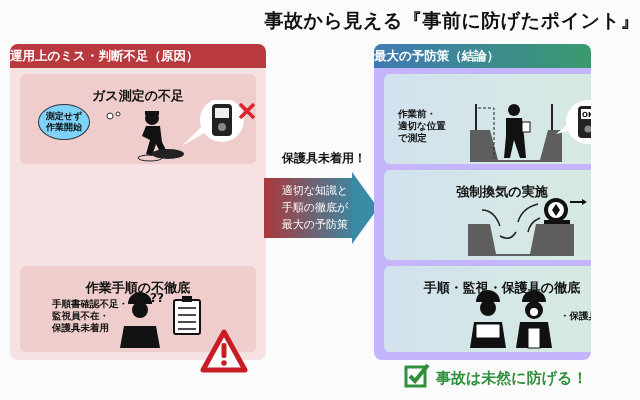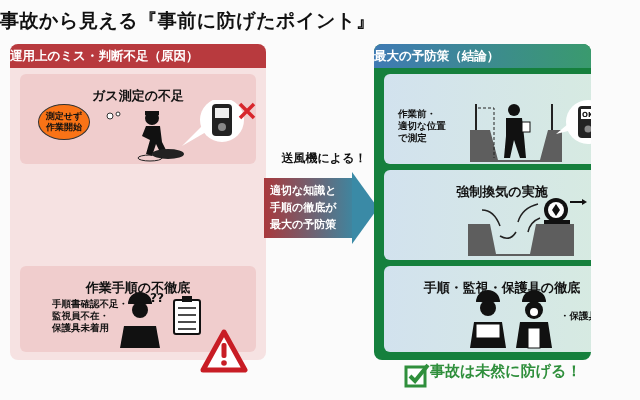--- a/index.html
+++ b/index.html
@@ -1,38 +1,38 @@
 <!DOCTYPE html>
 <html><head>
 <meta charset="utf-8">
 <style>
 *{box-sizing:border-box;margin:0;padding:0}
 body{width:640px;height:400px;background:#fbfbfb;font-family:"DejaVu Sans","Liberation Sans",sans-serif;position:relative;overflow:hidden;color:#111}
-.title{position:absolute;top:8px;left:0;width:640px;text-align:left;font-size:19px;font-weight:bold;letter-spacing:0.5px}
+.title{position:absolute;top:8px;left:0;width:640px;text-align:right;font-size:19px;font-weight:bold;letter-spacing:0.5px}
 .col{position:absolute;top:44px;border-radius:8px;overflow:hidden}
 .col.left{left:10px;width:256px;height:316px;background:#f6e2e2}
-.col.right{left:374px;width:217px;height:316px;background:#15803d}
+.col.right{left:374px;width:217px;height:316px;background:#c4b5fd}
 .col-head{height:24px;color:#fff;font-size:12.5px;font-weight:bold;text-align:left;line-height:24px}
 .left .col-head{background:#b83a3e}
 .right .col-head{background:linear-gradient(90deg,#3f7ab4,#3a9a6e)}
 .card{position:absolute;left:10px;width:236px;border-radius:6px}
 .left .card{background:#f0cdcd}
 .right .card{background:linear-gradient(90deg,#d2e2ee,#d7ebe0)}
 .card-title{text-align:center;font-weight:bold;font-size:13px;margin-top:13px}
 .side-text{position:absolute;font-size:9.5px;font-weight:bold;line-height:12px}
 .ill{position:absolute}
 .arrow-block{position:absolute;left:264px;top:172px;width:112px;height:72px}
 .arrow-body{position:absolute;left:0;top:6px;width:90px;height:60px;background:linear-gradient(90deg,#a9383c,#3e86a0)}
 .arrow-head{position:absolute;left:88px;top:0;width:0;height:0;border-top:36px solid transparent;border-bottom:36px solid transparent;border-left:26px solid #3a8aa6}
-.arrow-text{position:absolute;left:6px;top:10px;width:90px;color:#fff;font-size:11px;font-weight:bold;line-height:17px;}
+.arrow-text{position:absolute;left:6px;top:10px;width:90px;color:#fff;font-size:11px;font-weight:normal;line-height:17px;text-align:center}
 .because{position:absolute;left:276px;top:150px;width:96px;font-size:12px;font-weight:bold;text-align:center}
 .warn{position:absolute;left:200px;top:328px}
-.result{position:absolute;left:404px;top:362px;display:flex;align-items:flex-start;}
+.result{position:absolute;left:404px;top:362px;display:flex;align-items:flex-end;gap:6px}
 .result-text{font-size:15px;font-weight:bold;color:#2f8f3c}
-.bubble{position:absolute;background:#f97316;border:1.5px solid #333;border-radius:50%;font-size:9px;font-weight:bold;text-align:center;line-height:11px}
+.bubble{position:absolute;background:#7dd3fc;border:1.5px solid #333;border-radius:50%;font-size:9px;font-weight:bold;text-align:center;line-height:11px}
 </style>
 </head>
 <body>
 
 <div class="title">事故から見える『事前に防げたポイント』</div>
 
 <div class="col left">
   <div class="col-head">運用上のミス・判断不足（原因）</div>
 
   <div class="card" style="top:30px;height:90px">
@@ -81,21 +81,21 @@
     </svg>
   </div>
 </div>
 
 <svg class="warn" width="48" height="46">
   <path d="M24 4 L45 42 L3 42 Z" fill="#fff" stroke="#c81d25" stroke-width="5" stroke-linejoin="round"></path>
   <rect x="21.5" y="15" width="5" height="15" rx="2" fill="#c81d25"></rect>
     <circle cx="24" cy="35" r="2.8" fill="#c81d25"></circle>
 </svg>
 
-<div class="because">送風機による！</div>
+<div class="because">保護具未着用！</div>
 <div class="arrow-block">
   <div class="arrow-body"></div>
   <div class="arrow-head"></div>
   <div class="arrow-text" style="white-space:pre-line">適切な知識と
 手順の徹底が
 最大の予防策</div>
 </div>
 
 <div class="col right">
   <div class="col-head">最大の予防策（結論）</div>

